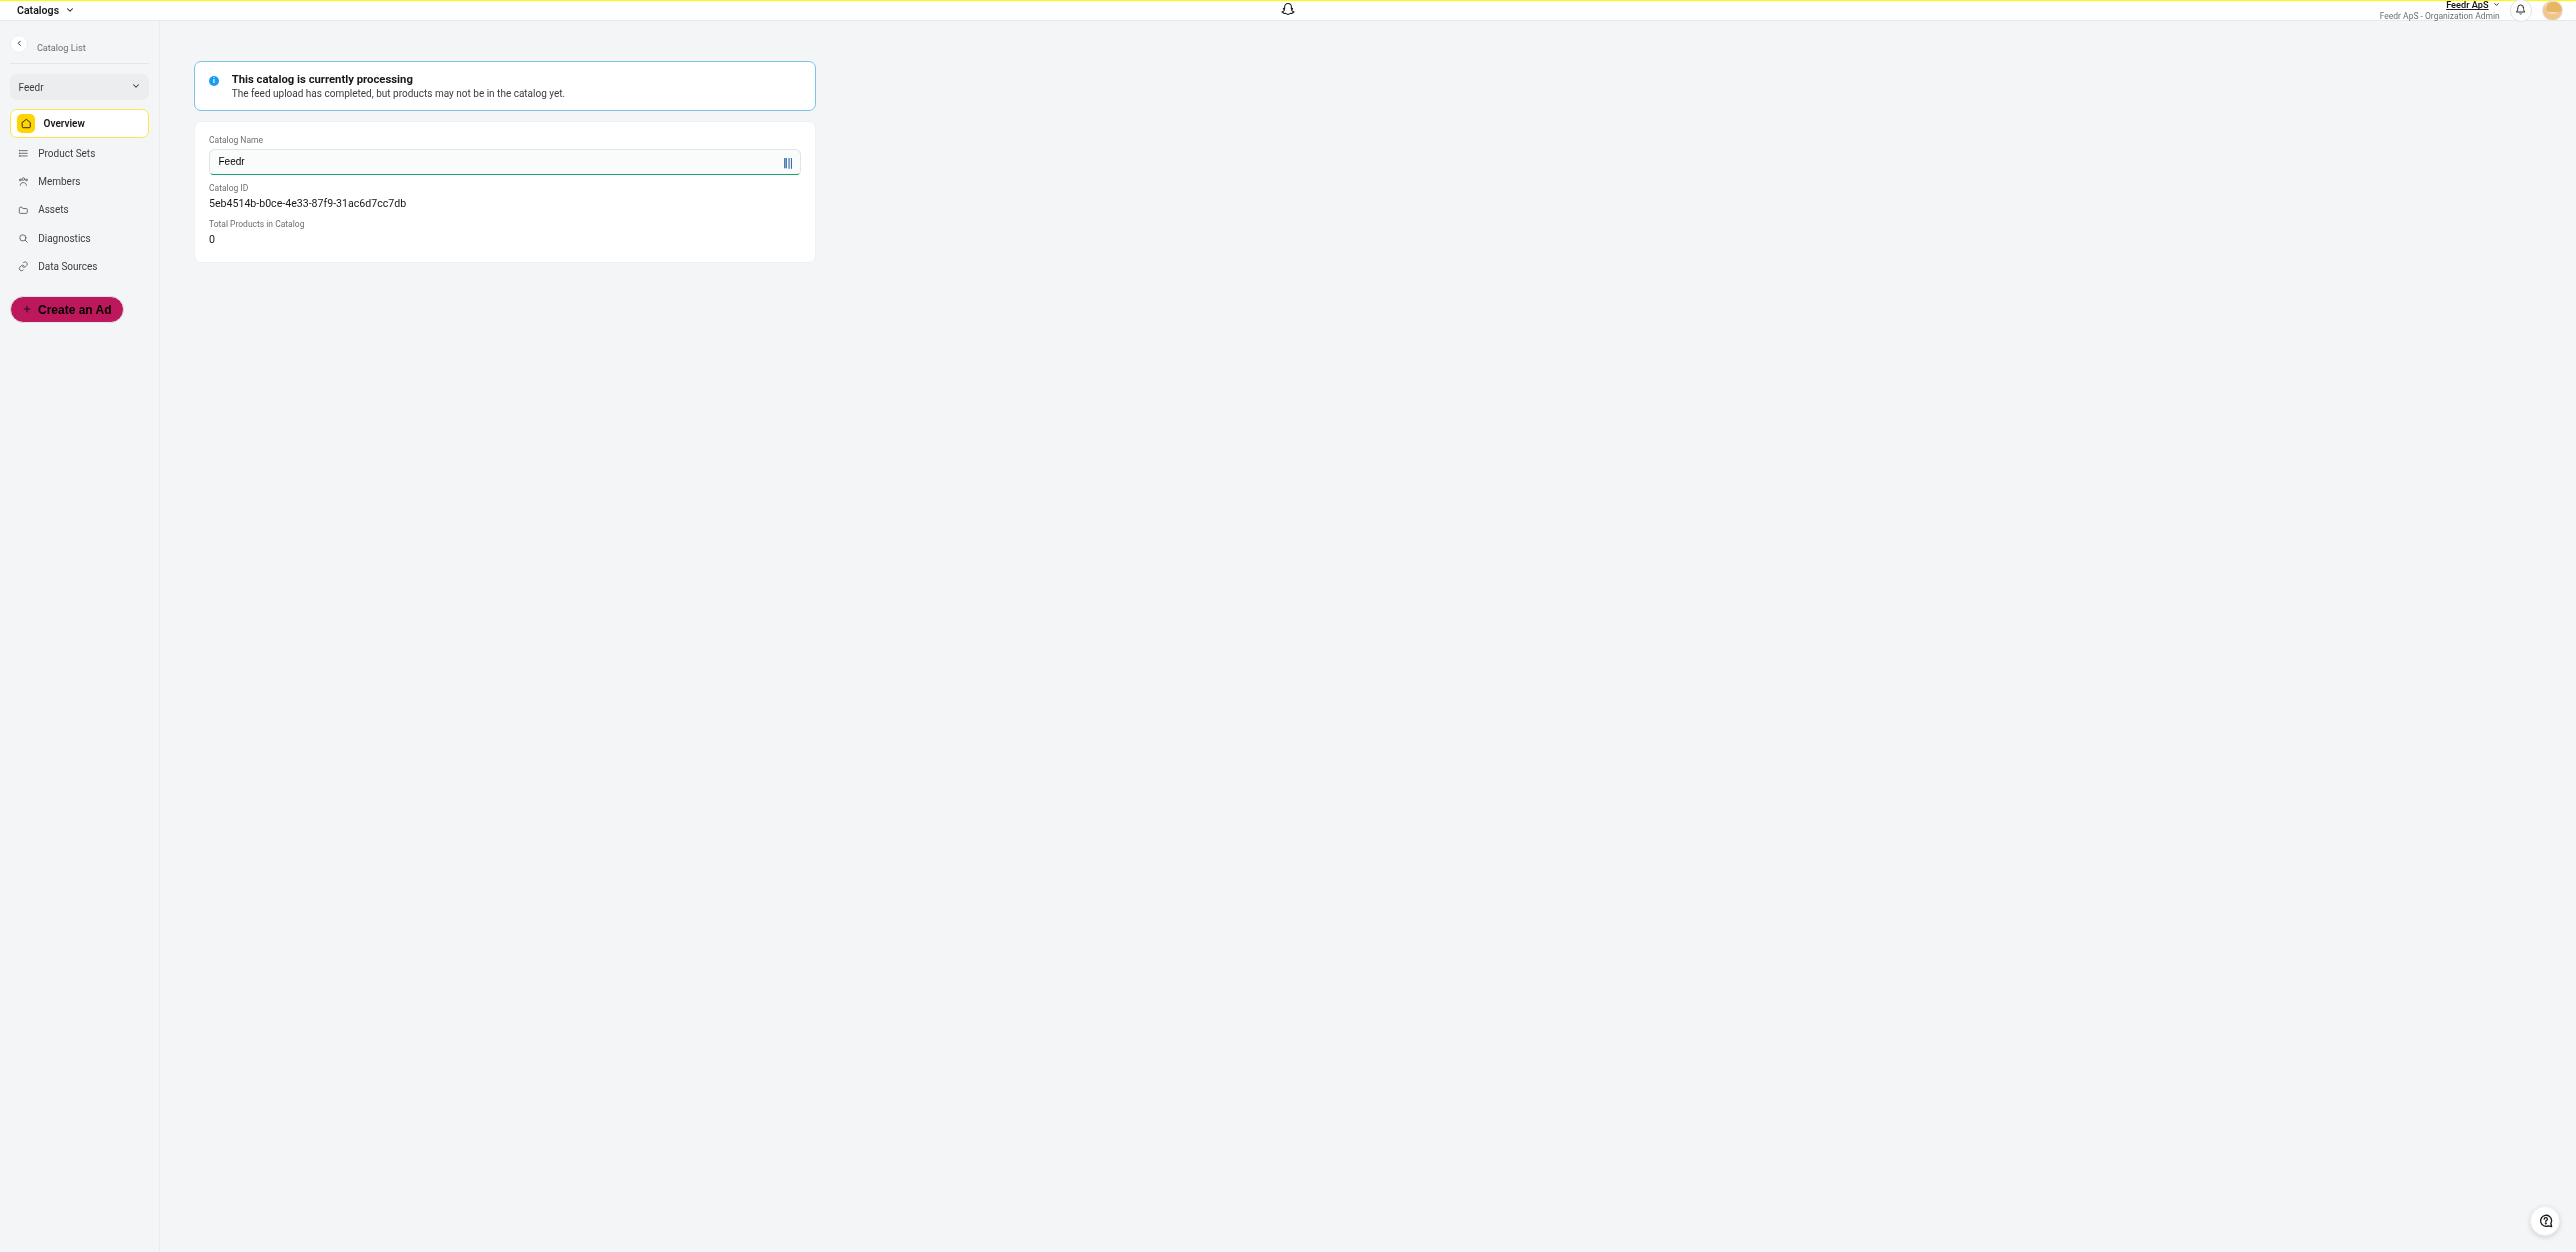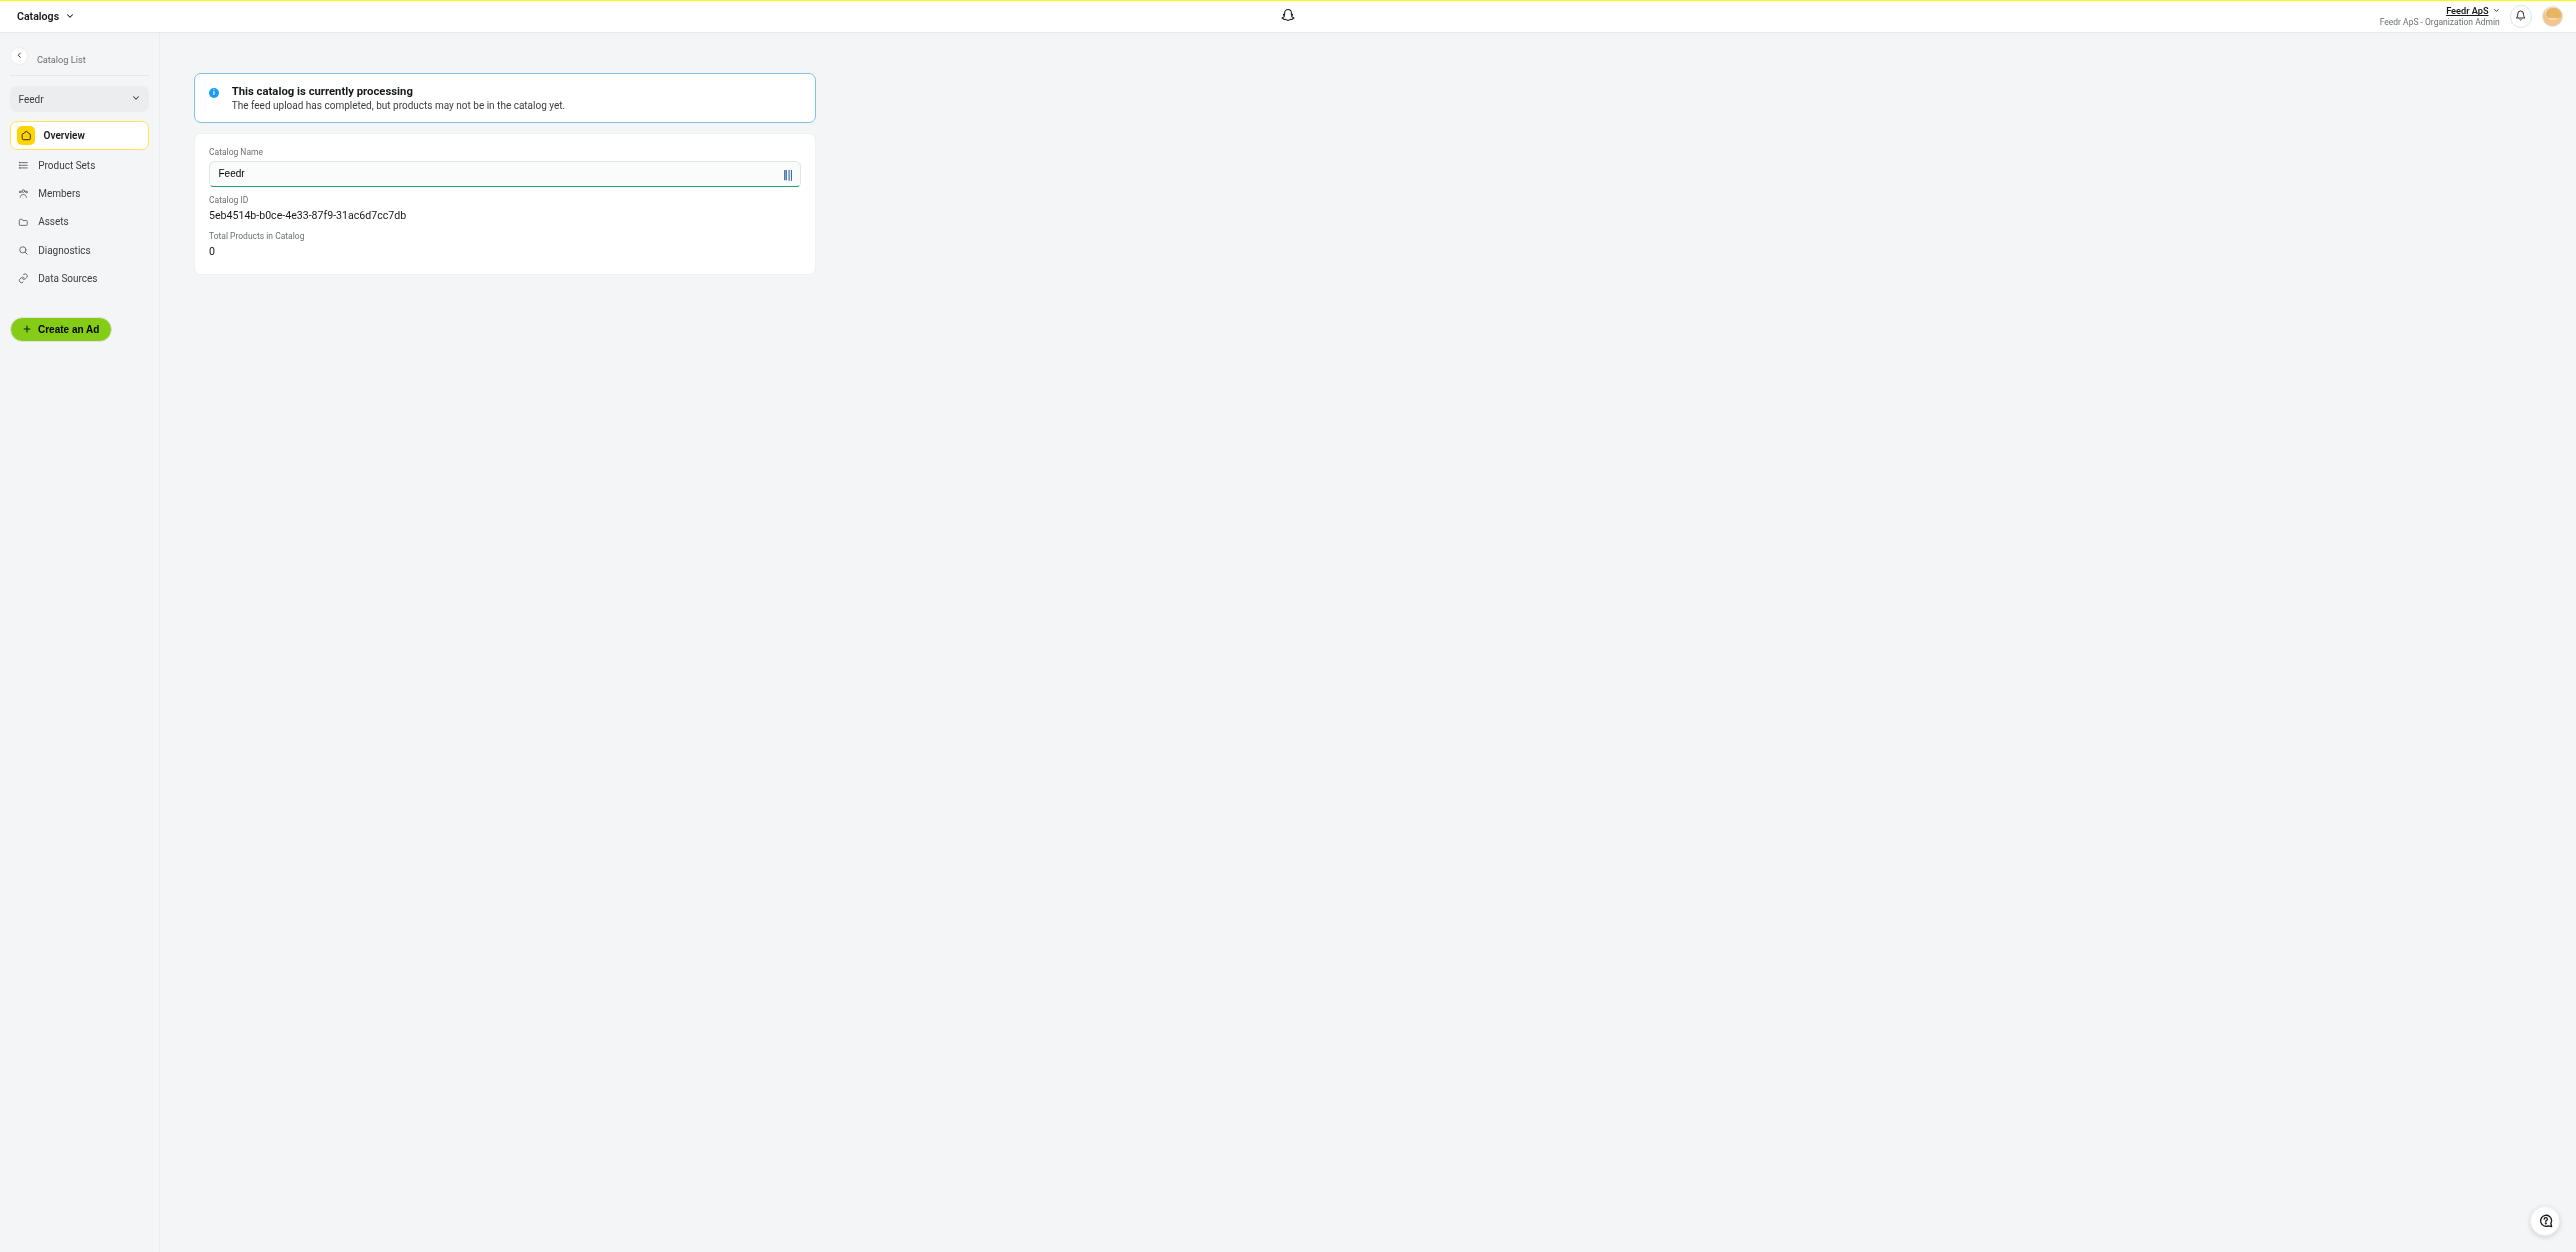--- a/index.html
+++ b/index.html
@@ -7,21 +7,21 @@
     body {
       font-family: -apple-system, BlinkMacSystemFont, "Segoe UI", Roboto, Helvetica, Arial, sans-serif;
       background: #fff;
       color: #16181b;
       font-size: 10px;
     }
     .app { display: flex; flex-direction: column; height: 100vh; }
 
     
     .topbar {
-      height: 33px;
+      height: 21px;
       border-top: 1.4px solid #fffb00;
       border-bottom: 0.7px solid #e6e8eb;
       display: flex;
       align-items: center;
       padding: 0 12.7px 0 17px;
       background: #fff;
       position: relative;
     }
     .top-left { display: flex; align-items: center; gap: 5.7px; cursor: pointer; }
     .top-left .label { font-weight: 600; font-size: 10.6px; }
@@ -78,23 +78,23 @@
     .nav-item .ico { width: 12.7px; height: 12.7px; display: flex; align-items: center; justify-content: center; color: #5a5e63; }
     .nav-item .ico svg { width: 10.6px; height: 10.6px; }
     .nav-item.active {
       background: #fff; border: 1.1px solid #ffe552; font-weight: 600; color: #16181b;
     }
     .nav-item.active .ico {
       width: 18.4px; height: 18.4px; background: #ffd400; border-radius: 5px; color: #16181b;
     }
     .nav-item.active { padding: 4.2px 5.7px; }
     .create-ad {
-      margin-top: 26px; align-self: flex-start;
-      background: #84cc16; border: 0.7px solid #e1e3e6; border-radius: 14px;
-      padding: 5.7px 11.3px; font-weight: 600; font-size: 10px;
+      margin-top: 17px; align-self: flex-start;
+      background: #be185d; border: 0.7px solid #e1e3e6; border-radius: 14px;
+      padding: 5.7px 11.3px; font-weight: 600; font-size: 12px;
       display: flex; align-items: center; gap: 5.7px; cursor: pointer;
     }
 
     
     .main { flex: 1; background: #f4f5f6; padding: 20px 34px; overflow: auto; }
     .content { max-width: 622px; }
     .head-row { display: flex; align-items: flex-start; justify-content: space-between; }
     .title { font-size: 18.4px; font-weight: 700; color: #3f4347; }
     .subtitle { color: #8a8f95; font-size: 10.6px; margin-top: 2.8px; }
     .actions { display: flex; gap: 7px; }

